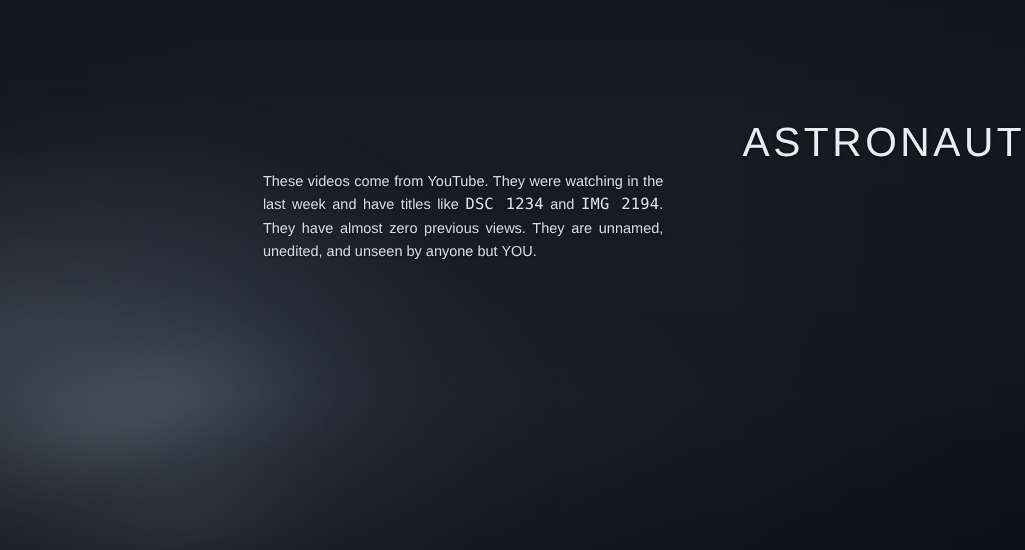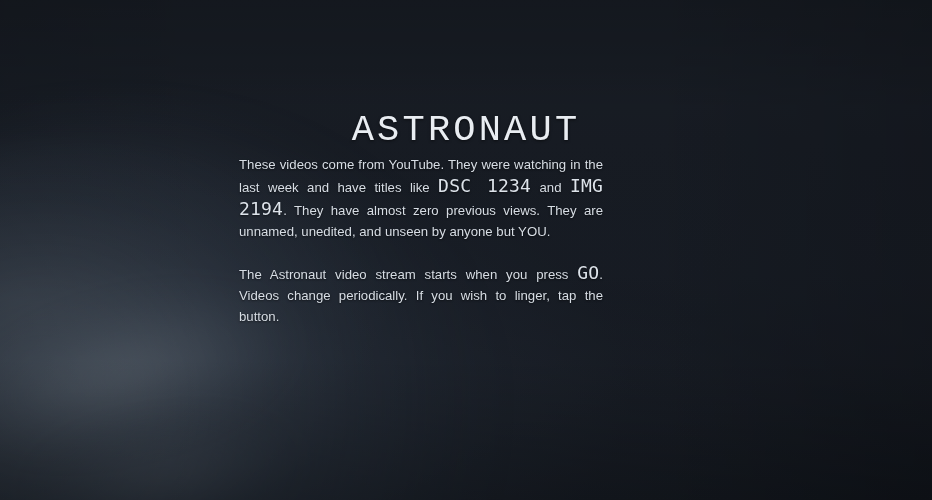--- a/index.html
+++ b/index.html
@@ -81,27 +81,26 @@
     top: 0;
     width: 932px;
     height: 500px;
   }
 
   .title {
     position: absolute;
     left: 0;
     right: 0;
     top: 84px;
-    text-align: center;
+    text-align: right;
     color: #e9edf2;
     font-size: 37px;
     letter-spacing: 3.2px;
     font-weight: 400;
     text-shadow: 0 1px 3px rgba(0,0,0,0.55);
-    font-family: Liberation Mono, monospace;
   }
 
   .copy {
     position: absolute;
     left: 239px;
     top: 154px;
     width: 364px;
     color: #d7dde4;
     font-size: 13.2px;
     line-height: 21px;
@@ -109,21 +108,21 @@
     text-shadow: 0 1px 2px rgba(0,0,0,0.5);
   }
   .copy p {
     margin: 0 0 20px 0;
   }
   .copy p:last-child {
     margin-bottom: 0;
   }
   .mono {
     font-family: "DejaVu Sans Mono", "Liberation Mono", monospace;
-    font-size: 18px;
+    font-size: 14px;
     letter-spacing: 0.2px;
     color: #dde3ea;
   }
 </style>
 </head>
 <body>
 
 <div class="screen">
 
   <div class="bg">
@@ -133,17 +132,16 @@
     <div class="bg-vignette"></div>
     <div class="bg-scrim"></div>
   </div>
 
   <div class="content">
 
     <h1 class="title">ASTRONAUT</h1>
 
     <div class="copy">
       <p><span>These videos come from YouTube. They were watching in the last week and have titles like </span><span class="mono">DSC 1234</span><span> and </span><span class="mono">IMG 2194</span><span>. They have almost zero previous views. They are unnamed, unedited, and unseen by anyone but YOU.</span></p>
-      <p><span>The Astronaut video stream starts when you press </span><span class="mono">GO</span><span>. Videos change periodically. If you wish to linger, tap the button.</span></p>
     </div>
 
   </div>
 </div>
 
 </body></html>

